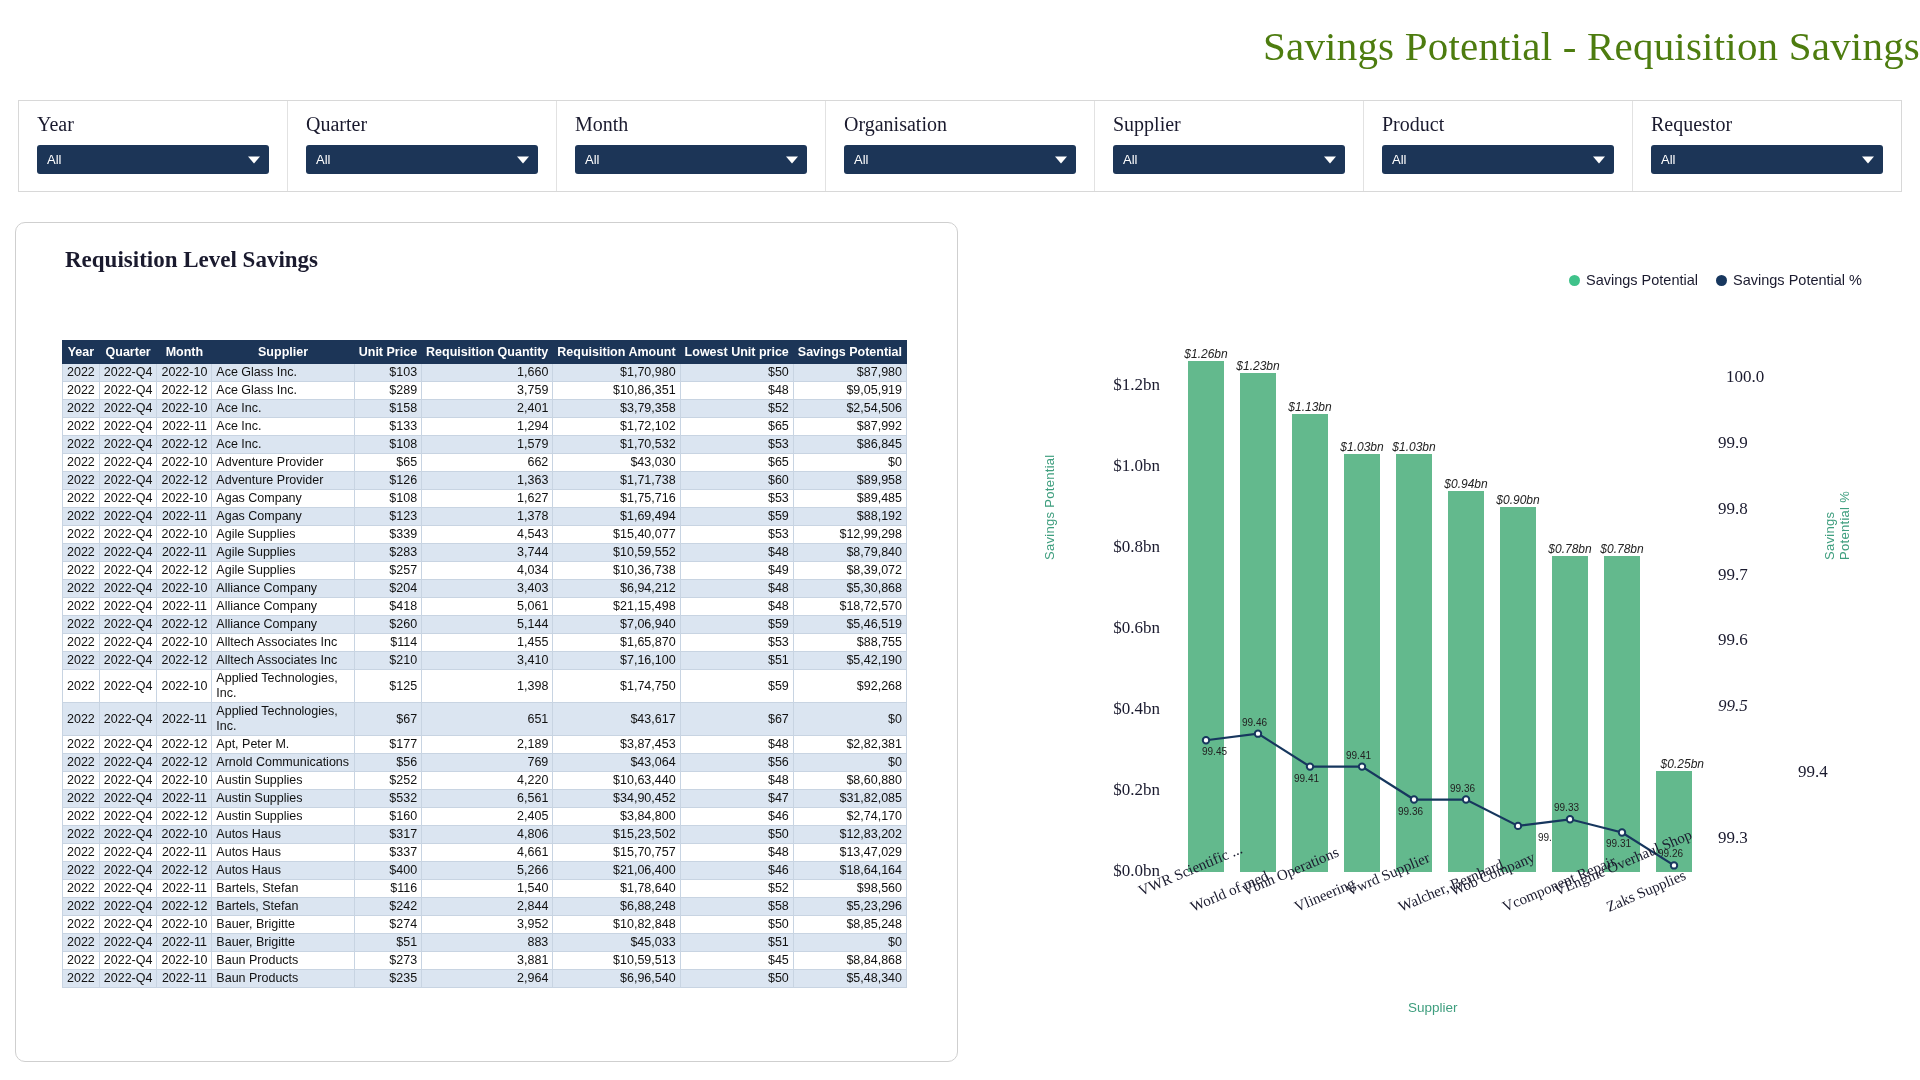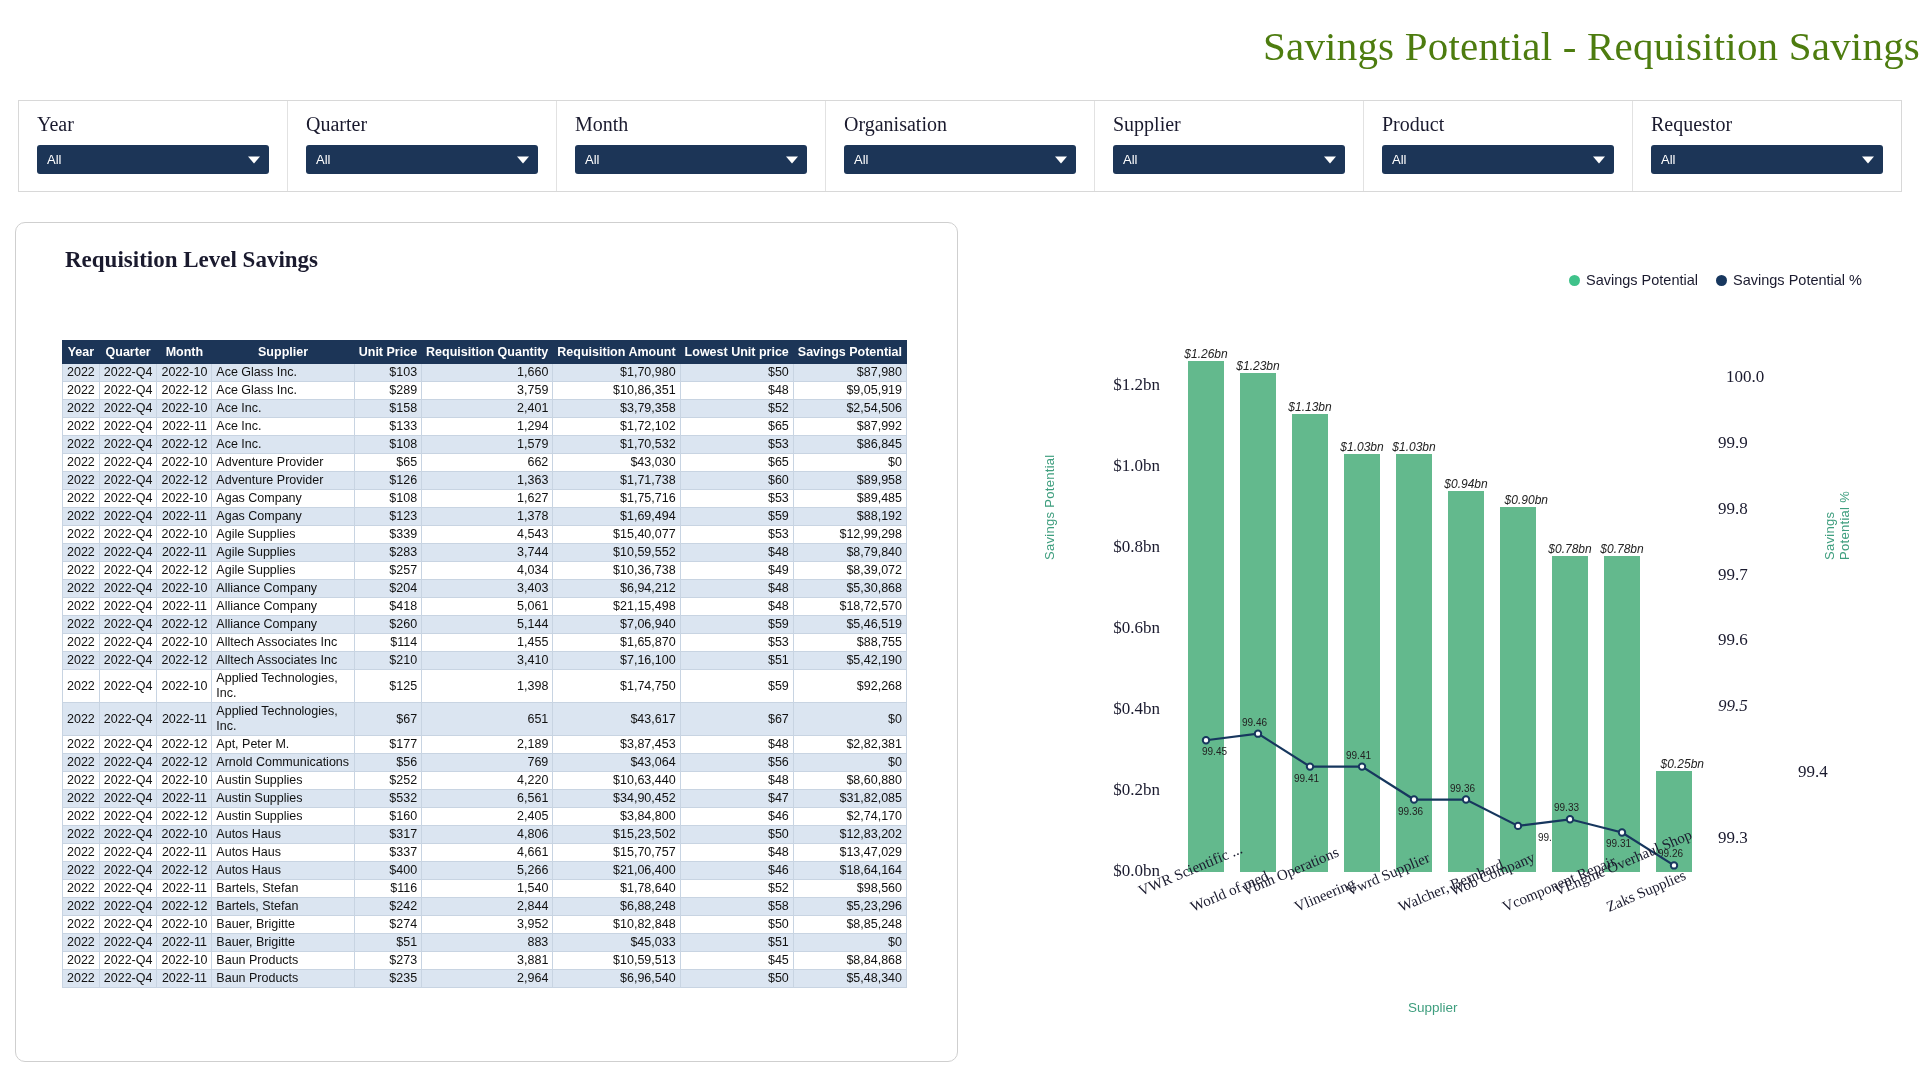--- a/index.html
+++ b/index.html
@@ -691,21 +691,21 @@
       <div class="bar" style="left: 1343.8px; top: 454.454px; width: 36.4px; height: 417.546px;"></div>
       <div class="barlabel" style="left: 1332px; width: 60px; top: 440.454px;">$1.03bn</div>
       <div class="ptlabel" style="left: 1346px; top: 749.6px;">99.41</div>
       <div class="bar" style="left: 1395.8px; top: 454.454px; width: 36.4px; height: 417.546px;"></div>
       <div class="barlabel" style="left: 1384px; width: 60px; top: 440.454px;">$1.03bn</div>
       <div class="ptlabel" style="left: 1398px; top: 805.538px;">99.36</div>
       <div class="bar" style="left: 1447.8px; top: 490.938px; width: 36.4px; height: 381.062px;"></div>
       <div class="barlabel" style="left: 1436px; width: 60px; top: 476.938px;">$0.94bn</div>
       <div class="ptlabel" style="left: 1450px; top: 782.538px;">99.36</div>
       <div class="bar" style="left: 1499.8px; top: 507.154px; width: 36.4px; height: 364.846px;"></div>
-      <div class="barlabel" style="left: 1488px; width: 60px; top: 493.154px; text-align: right;">$0.90bn</div>
+      <div class="barlabel" style="left: 1488px; width: 60px; top: 493.154px;">$0.90bn</div>
       <div class="ptlabel" style="left: 1502px; top: 831.888px; margin-left: 36px;">99.32</div>
       <div class="bar" style="left: 1551.8px; top: 555.8px; width: 36.4px; height: 316.2px;"></div>
       <div class="barlabel" style="left: 1540px; width: 60px; top: 541.8px;">$0.78bn</div>
       <div class="ptlabel" style="left: 1554px; top: 802.3px;">99.33</div>
       <div class="bar" style="left: 1603.8px; top: 555.8px; width: 36.4px; height: 316.2px;"></div>
       <div class="barlabel" style="left: 1592px; width: 60px; top: 541.8px;">$0.78bn</div>
       <div class="ptlabel" style="left: 1606px; top: 838.475px;">99.31</div>
       <div class="bar" style="left: 1655.8px; top: 770.654px; width: 36.4px; height: 101.346px;"></div>
       <div class="barlabel" style="left: 1644px; width: 60px; top: 756.654px; text-align: right;">$0.25bn</div>
       <div class="ptlabel" style="left: 1658px; top: 848.412px;">99.26</div>

